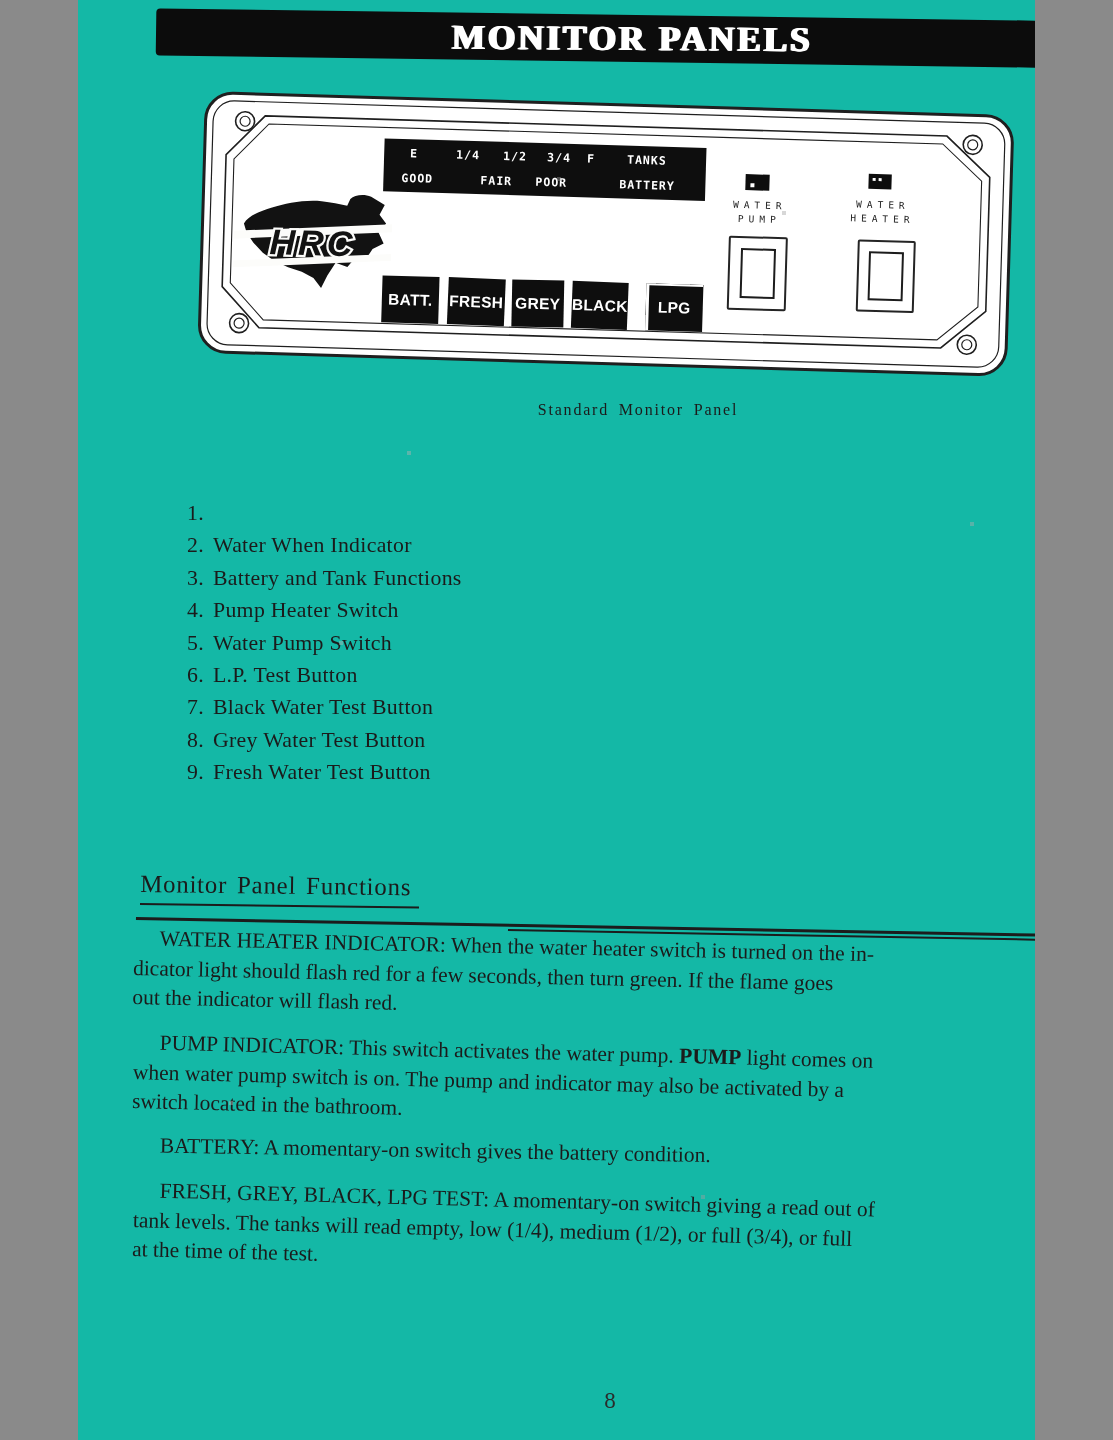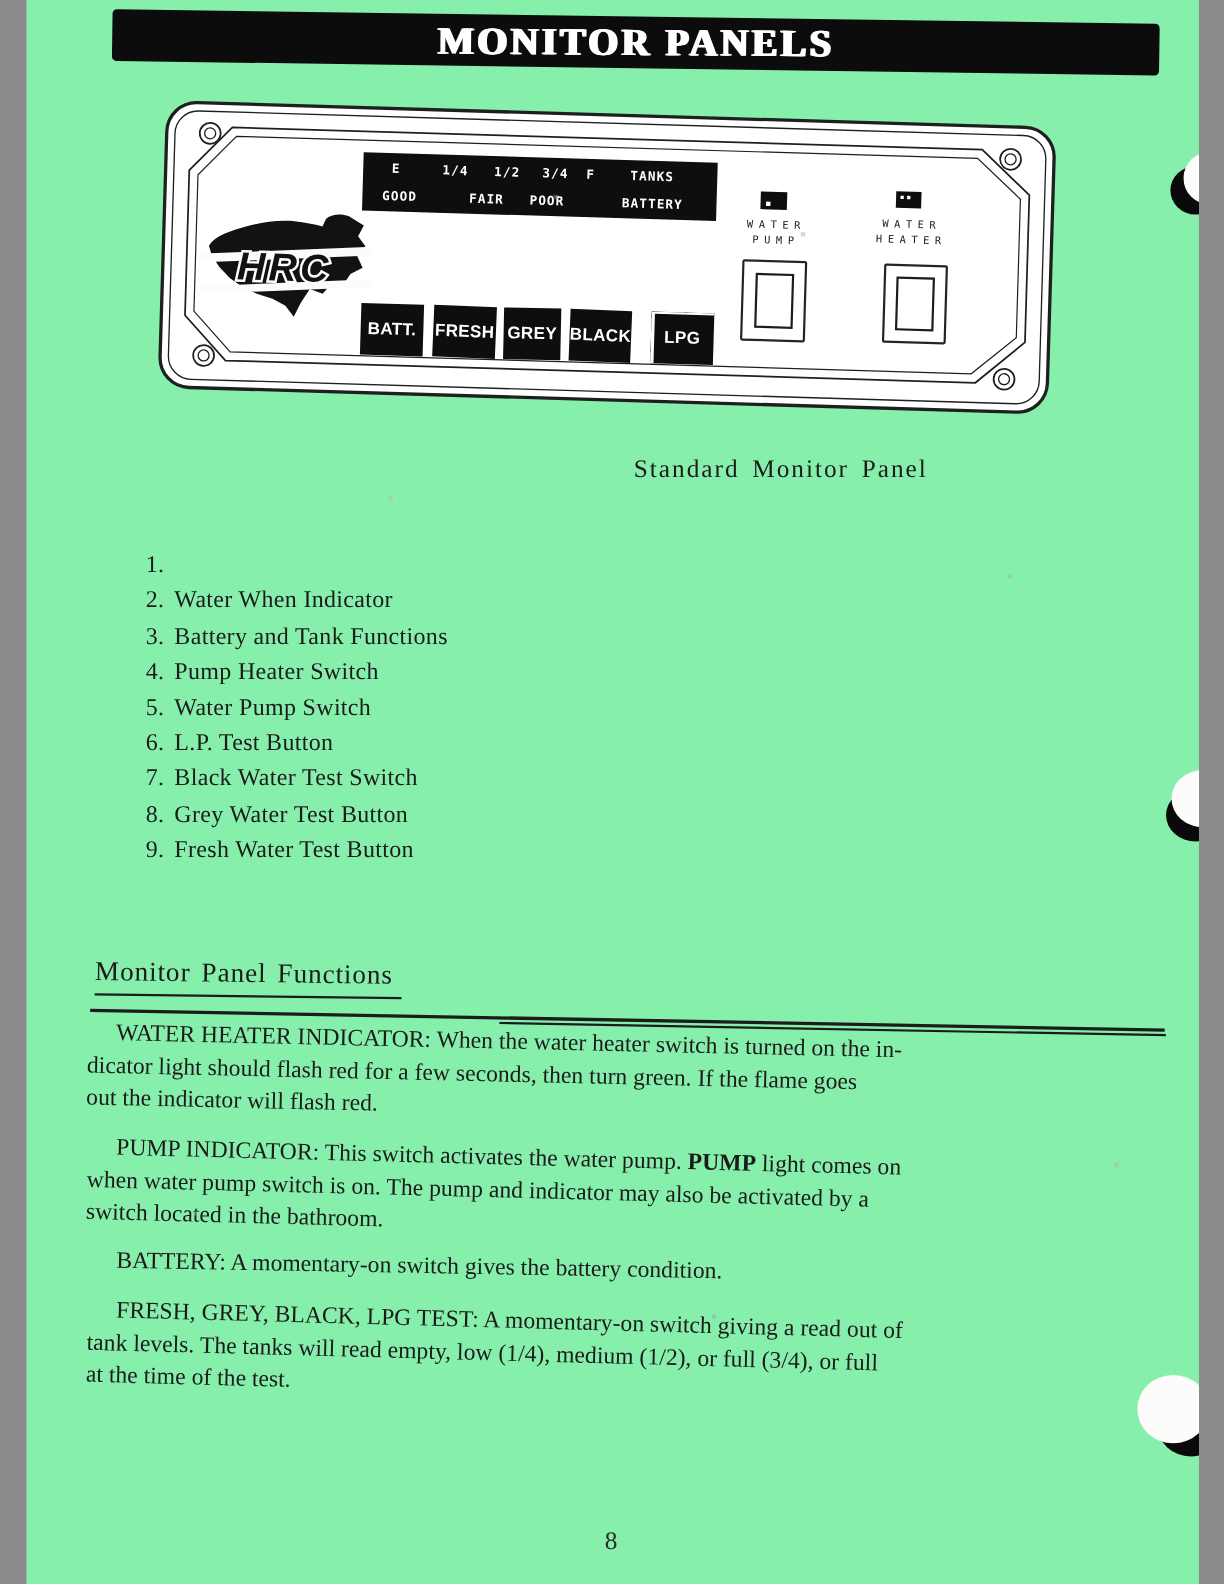--- a/index.html
+++ b/index.html
@@ -1,16 +1,16 @@
 <!DOCTYPE html>
 <html><head>
 <meta charset="utf-8">
 <style>
   html,body{margin:0;padding:0;background:#8a8a8a;}
-  .page{position:relative;width:1066px;height:1440px;margin:0 auto;background:#86efac;
+  .page{position:relative;width:957px;height:1440px;margin:0 auto;background:#14b8a6;
         font-family:"Liberation Serif",serif;color:#1b1b1b;overflow:hidden;}
 
   
   .banner{position:absolute;left:78px;top:15px;width:952px;height:47px;background:#0c0c0c;
           border-radius:4px;transform:rotate(.8deg);display:flex;align-items:center;justify-content:center;}
   .banner-title{color:#fff;font-weight:bold;font-size:35px;letter-spacing:3px;
           text-shadow:1.2px 0 0 #fff,-1.2px 0 0 #fff;transform:rotate(-.4deg);}
 
   
   .panel{position:absolute;left:126px;top:90px;width:812px;height:264px;
@@ -26,22 +26,22 @@
   .tbtn.lpg{box-shadow:inset 3px 2px 0 #fff;}
   .swgroup{position:absolute;}
   .light{position:absolute;background:#0d0d0d;}
   .light i{position:absolute;background:#fff;}
   .swlabel{position:absolute;width:96px;text-align:center;color:#222;
            font-family:"DejaVu Sans Mono",monospace;font-size:9.5px;letter-spacing:5px;line-height:14px;}
   .rocker{position:absolute;border:2px solid #242424;background:#fff;border-radius:2px;}
   .rocker .knob{position:absolute;left:50%;top:50%;transform:translate(-50%,-50%);
            border:2.6px solid #1c1c1c;background:#fff;}
 
-  .caption{position:absolute;left:300px;top:401px;width:520px;text-align:right;
-           font-size:23px;letter-spacing:1.8px;word-spacing:4px;margin-top:13px;}
+  .caption{position:absolute;left:300px;top:401px;width:520px;text-align:center;
+           font-size:16px;letter-spacing:1.8px;word-spacing:4px;}
 
   
   .parts{position:absolute;left:86px;top:497px;font-size:21.8px;letter-spacing:.3px;}
   .parts .row{display:flex;line-height:32.4px;}
   .parts .num{width:40px;text-align:right;margin-right:9px;}
 
   
   .fn-head{position:absolute;left:62px;top:870px;font-size:24.8px;letter-spacing:.8px;word-spacing:3px;
            border-bottom:2.4px solid #1c1c1c;padding:0 8px 5px 0;transform:rotate(.7deg);transform-origin:0 100%;}
   .rule1{position:absolute;left:58px;top:917px;width:977px;height:2.6px;background:#1c1c1c;
@@ -176,21 +176,21 @@
     <div class="row">
         <span class="num">5.</span>
         <span>Water Pump Switch</span>
       </div>
     <div class="row">
         <span class="num">6.</span>
         <span>L.P. Test Button</span>
       </div>
     <div class="row">
         <span class="num">7.</span>
-        <span>Black Water Test Switch</span>
+        <span>Black Water Test Button</span>
       </div>
     <div class="row">
         <span class="num">8.</span>
         <span>Grey Water Test Button</span>
       </div>
     <div class="row">
         <span class="num">9.</span>
         <span>Fresh Water Test Button</span>
       </div>
   </div>

